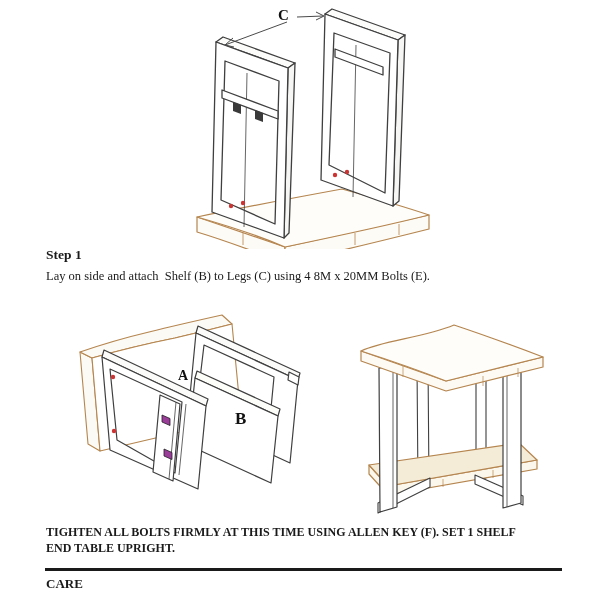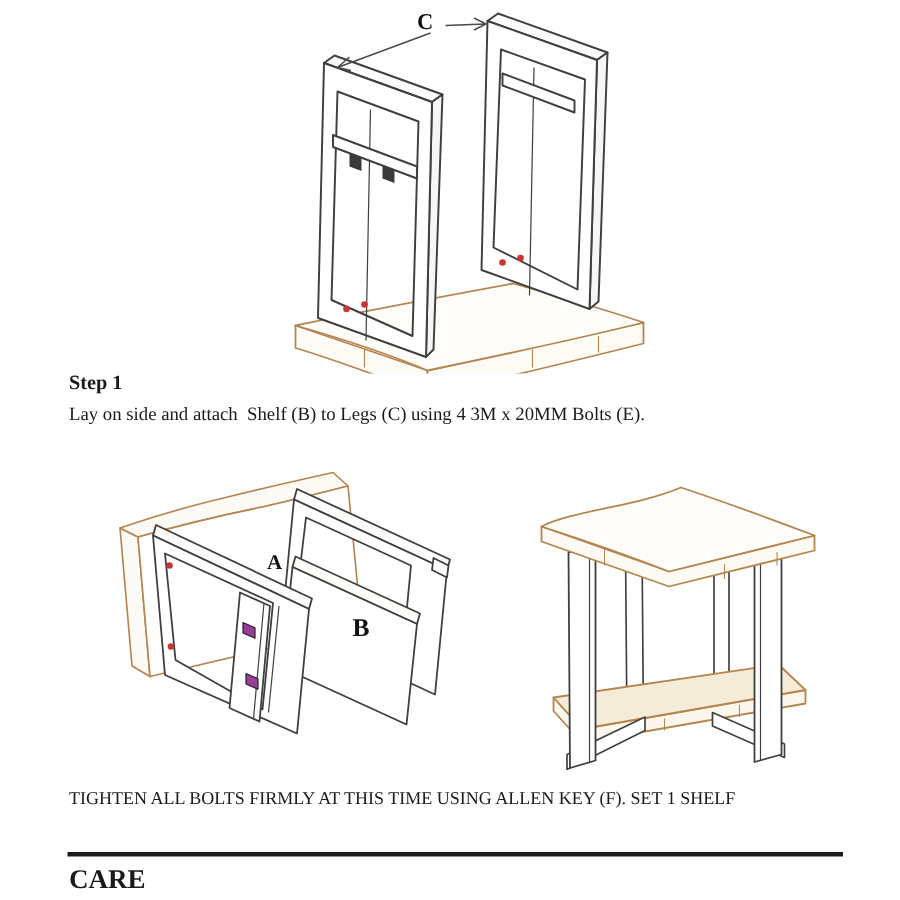--- a/index.html
+++ b/index.html
@@ -13,27 +13,27 @@
     position:absolute;font-weight:bold;color:#111;
     font-family:"Liberation Serif","DejaVu Serif",serif;
   }
   .step-heading{
     position:absolute;left:46px;top:247px;font-size:13.5px;font-weight:bold;
   }
   .step-instruction{
     position:absolute;left:46px;top:269px;font-size:12.5px;white-space:pre-wrap;width:540px;
   }
   .warning{
-    position:absolute;left:46px;top:524px;width:530px;font-size:12px;font-weight:normal;line-height:16px;
+    position:absolute;left:46px;top:524px;width:530px;font-size:12px;font-weight:bold;line-height:16px;
   }
   .divider{
     position:absolute;left:45px;top:568px;width:517px;height:2.5px;background:#1a1a1a;
   }
   .footer-heading{
-    position:absolute;left:46px;top:576px;font-size:18px;font-weight:bold;
+    position:absolute;left:46px;top:576px;font-size:13px;font-weight:bold;
   }
 </style>
 </head>
 <body>
 
 <div class="page">
 
   <div class="diagram" style="left:185px;top:3px;width:248px;height:246px;">
     <svg width="248" height="246" viewBox="0 0 248 246">
 
@@ -68,21 +68,21 @@
 
       <g stroke="#4a4a4a" stroke-width="1" fill="none">
         <path d="M102,19 L40,42 M48,35 L40,42 L49,44"></path>
         <path d="M112,14 L138,13 M131,9 L139,13 L131,17"></path>
       </g>
     </svg>
     <span class="part-label" style="left:93px;top:4px;font-size:15px;">C</span>
   </div>
 
   <div class="step-heading">Step 1</div>
-  <div class="step-instruction">Lay on side and attach  Shelf (B) to Legs (C) using 4 3M x 20MM Bolts (E).</div>
+  <div class="step-instruction">Lay on side and attach  Shelf (B) to Legs (C) using 4 8M x 20MM Bolts (E).</div>
 
   <div class="diagram" style="left:65px;top:312px;width:252px;height:206px;">
     <svg width="252" height="206" viewBox="0 0 252 206">
 
       <g stroke="#b5854f" stroke-width="1.1" stroke-linejoin="round">
         <path d="M27,46 L35,139 L23,132 L15,40 Z" fill="#fcfaf4"></path>
         <path d="M27,46 Q70,34 110,26 Q140,19 167,12 L157,3 Q112,13 84,20 Q50,28 15,40 Z" fill="#fcfaf4"></path>
         <path d="M27,46 Q70,34 110,26 Q140,19 167,12 L176,106 L35,139 Z" fill="#ffffff"></path>
       </g>
 
@@ -145,18 +145,19 @@
       <g stroke="#b5854f" stroke-width="1.2" stroke-linejoin="round">
         <path d="M28,33 L28,43 L113,73 L210,49 L210,39 L113,63 Z" fill="#fdfaf3"></path>
         <path d="M28,33 C50,22 90,20 121,7 C151,17 181,28 210,39 C178,47 146,55 113,63 C85,52 56,42 28,33 Z" fill="#fefdf9"></path>
         <path d="M70,48 l0,11 M150,58 l0,10 M185,50 l0,9" stroke-width="0.7" fill="none"></path>
       </g>
     </svg>
   </div>
 
   <div class="warning">
     <div>TIGHTEN ALL BOLTS FIRMLY AT THIS TIME USING ALLEN KEY (F). SET 1 SHELF</div>
+    <div>END TABLE UPRIGHT.</div>
   </div>
 
   <div class="divider"></div>
   <div class="footer-heading">CARE</div>
 
 </div>
 
 </body></html>

